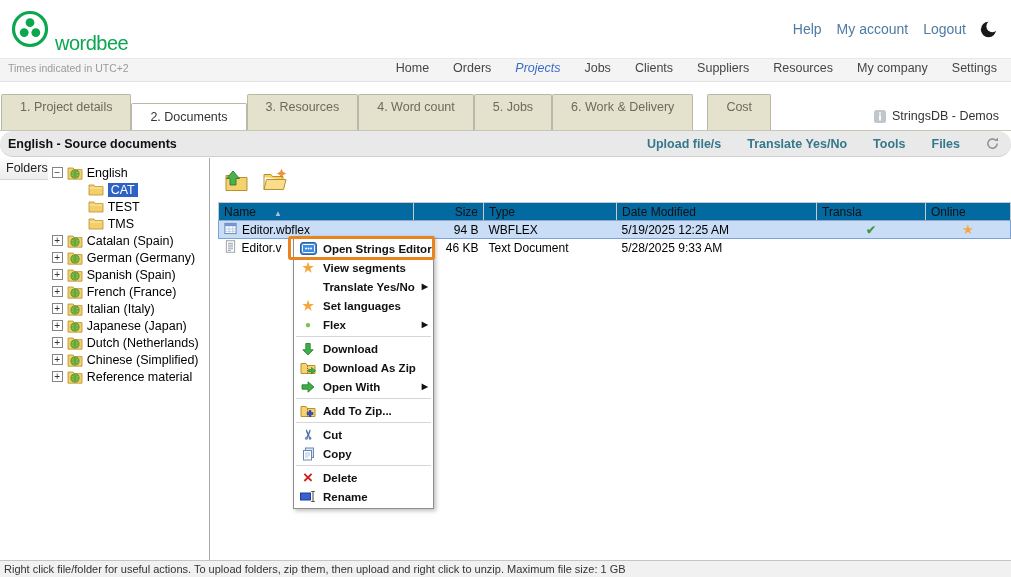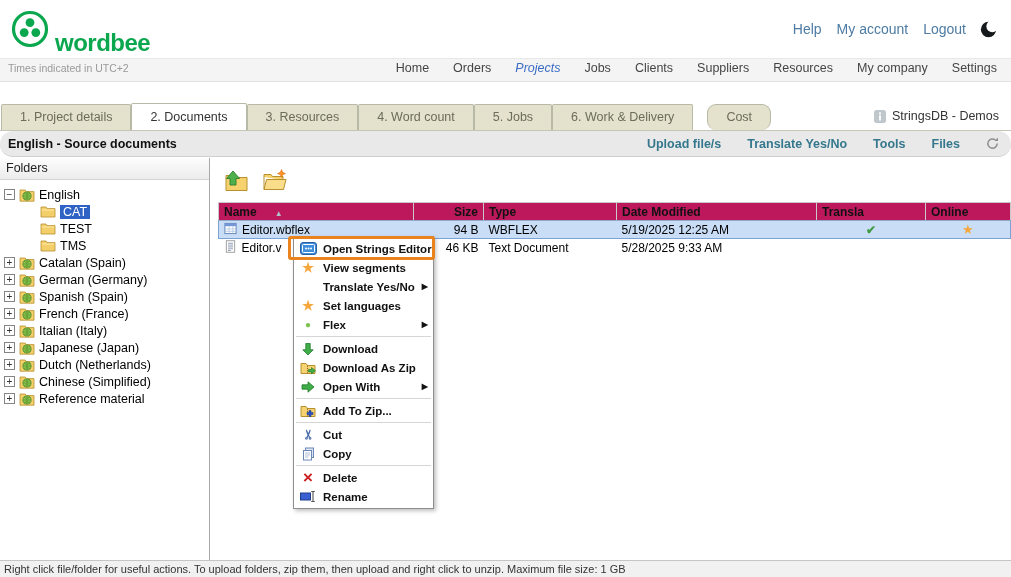--- a/index.html
+++ b/index.html
@@ -2,66 +2,66 @@
 <html><head>
 <meta charset="utf-8">
 <style>
   * { margin:0; padding:0; box-sizing:border-box; }
   body { font-family:"Liberation Sans", sans-serif; background:#fff; }
   .page { position:relative; width:1011px; height:577px; background:#fff; overflow:hidden; }
 
   
   .top { height:58px; display:flex; justify-content:space-between; align-items:center; padding:0 14px 0 10px; background:#fff; }
   .logo { display:flex; align-items:center; gap:5px; }
-  .logotext { font-size:24px; font-weight:700; color:#0ba74f; letter-spacing:-0.5px;margin-top:28px; }
+  .logotext { font-size:20px; font-weight:400; color:#0ba74f; letter-spacing:-0.5px;margin-top:28px; }
   .toplinks { display:flex; align-items:center; gap:14px; font-size:14px; color:#4d7ba3; }
   .hlink { cursor:pointer; }
   .moon { display:flex; align-items:center; }
 
   
   .navbar { height:24px; background:#f4f4f4; border-top:1px solid #e8e8e8; border-bottom:1px solid #e2e2e2; display:flex; justify-content:space-between; align-items:center; padding:0 14px 4px 8px; }
   .tz { font-size:10.5px; color:#9a9a9a; }
   .navitems { display:flex; gap:24px; font-size:12.5px; color:#454545; }
   .nav-item { cursor:pointer; }
   .nav-item.active { color:#3b6cc5;font-style:italic; }
 
   .gap { height:22px; background:#fff; }
 
   
   .tabsrow { height:27px; display:flex; align-items:flex-end; border-bottom:1px solid #c6c6b6; position:relative; padding-left:1px; }
-  .tab { height:26px; line-height:25px; background:#e4e1cd; border:1px solid #b9b9a7; border-bottom:none; padding:0 18px; font-size:12.5px; color:#6c6c5a; border-radius:2px 2px 0 0; cursor:pointer; white-space:nowrap; }
+  .tab { height:36px; line-height:25px; background:#e4e1cd; border:1px solid #b9b9a7; border-bottom:none; padding:0 18px; font-size:12.5px; color:#6c6c5a; border-radius:2px 2px 0 0; cursor:pointer; white-space:nowrap; }
   .tab.active { background:#fff; color:#333; height:27px; line-height:26px; position:relative; z-index:2; }
-  .tab.gap-before { margin-left:14px;border-radius:9px; }
+  .tab.gap-before { margin-left:14px; }
   .project-badge { position:absolute; right:12px; top:5px; display:flex; align-items:center; gap:6px; font-size:12.5px; color:#333; }
 
   
   .subheader { height:26px; background:#e9e9e9; border-bottom:1px solid #cfcfcf; display:flex; justify-content:space-between; align-items:center; padding:0 12px 0 8px;border-radius:13px; }
   .sh-title { font-size:12.5px; font-weight:700; color:#111; }
   .sh-actions { display:flex; align-items:center; gap:26px; }
   .action-link { font-size:12.5px; font-weight:700; color:#35788d; cursor:pointer; }
   .refresh { display:flex; align-items:center; cursor:pointer; }
 
   
   .content { position:absolute; top:158px; bottom:17px; left:0; right:0; display:flex; background:#fff; }
-  .folders { width:222px; border-right:1px solid #a9a9a9; display:flex; flex-direction:column; }
+  .folders { width:222px; border-right:1px solid #a9a9a9; display:flex; flex-direction:row; }
   .folders-title { height:22px; line-height:21px; padding-left:6px; font-size:12.5px; color:#222; background:linear-gradient(#fdfdfd,#ececec); border-bottom:1px solid #d5d5d5; }
   .tree { padding:6px 2px 0 4px; font-size:12.5px; color:#000; }
   .tree-row { display:flex; align-items:center; height:17px; gap:4px; cursor:pointer; }
   .expander { width:11px; height:11px; border:1px solid #848484; background:#fff; font-size:10px; line-height:9px; text-align:center; color:#333; flex:none; cursor:pointer; }
   .icon16 { width:16px; height:16px; flex:none; display:flex; }
   .tree-children { margin-left:36px; }
   .tree-child { display:flex; align-items:center; height:17px; gap:4px; cursor:pointer; }
   .tree-label.sel { background:#2e63c5; color:#fff; padding:0 3px; }
 
   .files { flex:1; position:relative; }
   .filetoolbar { padding:9px 0 4px 12px; display:flex; gap:12px; height:44px; }
   .toolbtn { width:27px; height:27px; display:flex; align-items:center; justify-content:center; cursor:pointer; }
 
   table.filetable { border-collapse:collapse; margin-left:8px; table-layout:fixed; width:768px; font-size:12px; }
-  .filetable th { border:1px solid #c9c9c9; border-bottom:1px solid #8fa8c8; font-weight:700; text-align:left; height:18px; padding:0 5px; background:#be185d; color:#111; overflow:hidden; white-space:nowrap; }
+  .filetable th { border:1px solid #c9c9c9; border-bottom:1px solid #8fa8c8; font-weight:400; text-align:left; height:18px; padding:0 5px; background:#0369a1; color:#111; overflow:hidden; white-space:nowrap; }
   .filetable th.r, .filetable td.r { text-align:right; }
   .filetable td { height:18px; padding:0 5px; overflow:hidden; white-space:nowrap; color:#000; }
   .filetable td.c { text-align:center; }
   .filetable tr.selected td { background:#c9ddf6; border-top:1px solid #7ba2d4; border-bottom:1px solid #7ba2d4; }
   .filetable tr.selected td:first-child { border-left:1px solid #7ba2d4; }
   .filetable tr.selected td:last-child { border-right:1px solid #7ba2d4; }
   .namecell { display:flex; align-items:center; gap:5px; }
   .c-type { font-size:12px; color:#222; }
   .sortarrow { font-size:8px; color:#b4bfcc; margin-left:18px; }
   .i-check { color:#3f9b3f; font-size:12px; font-weight:700; }

